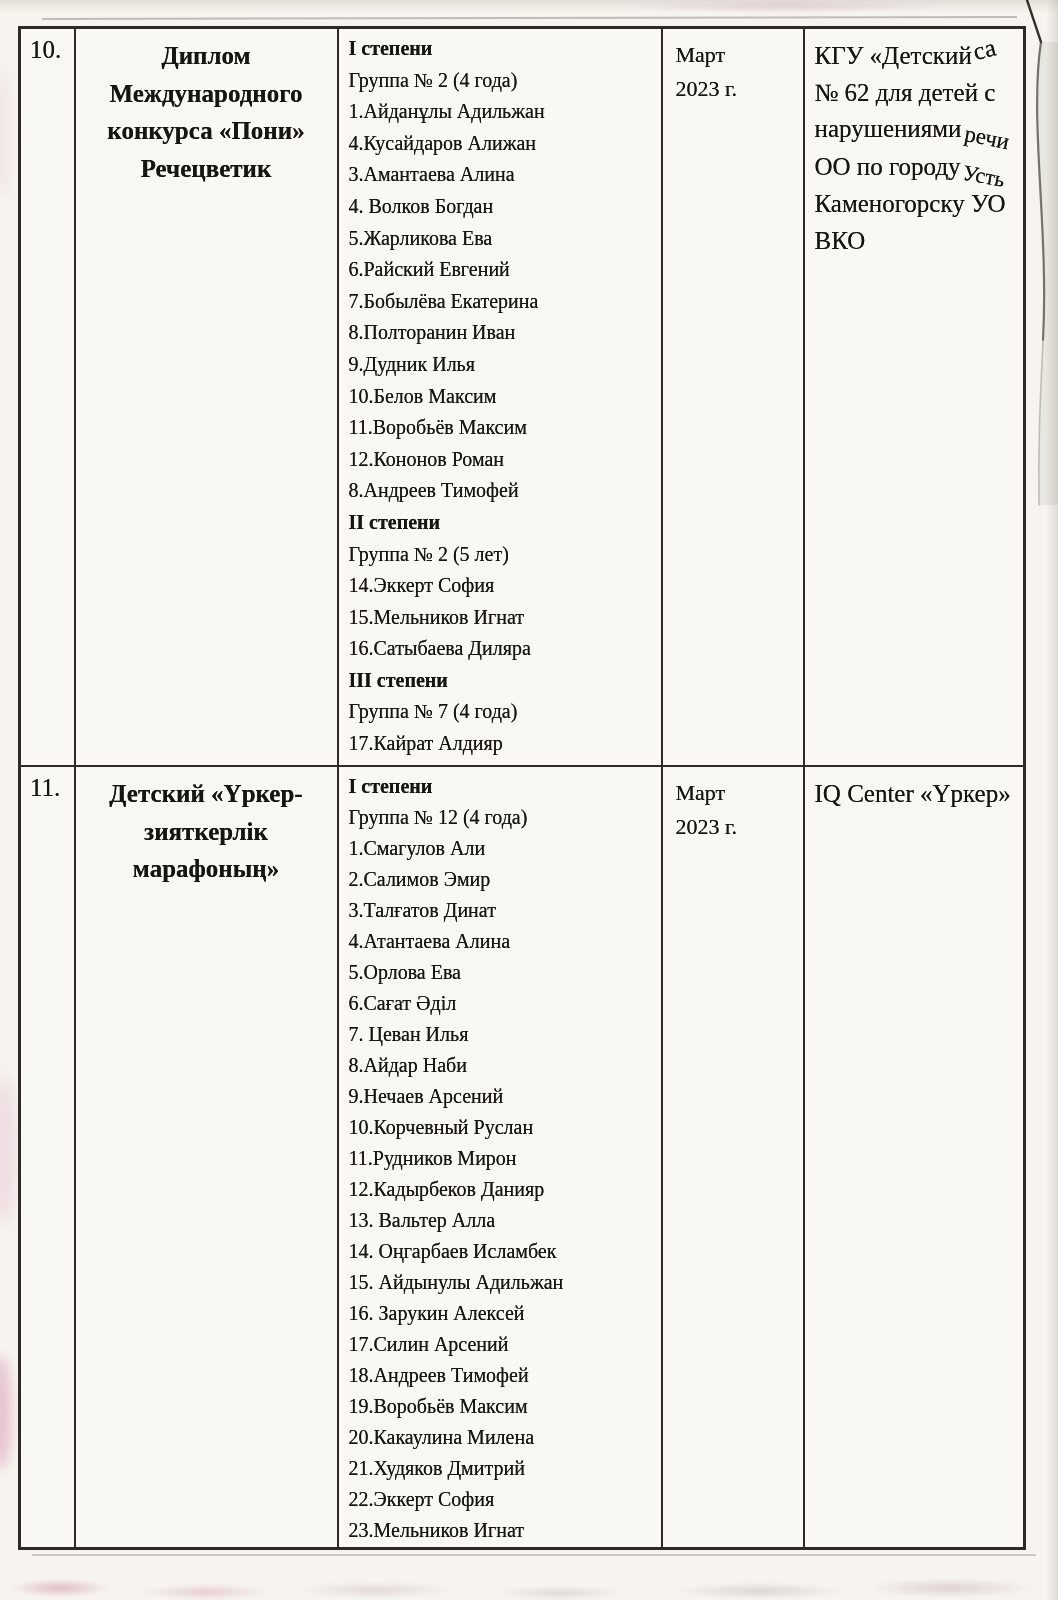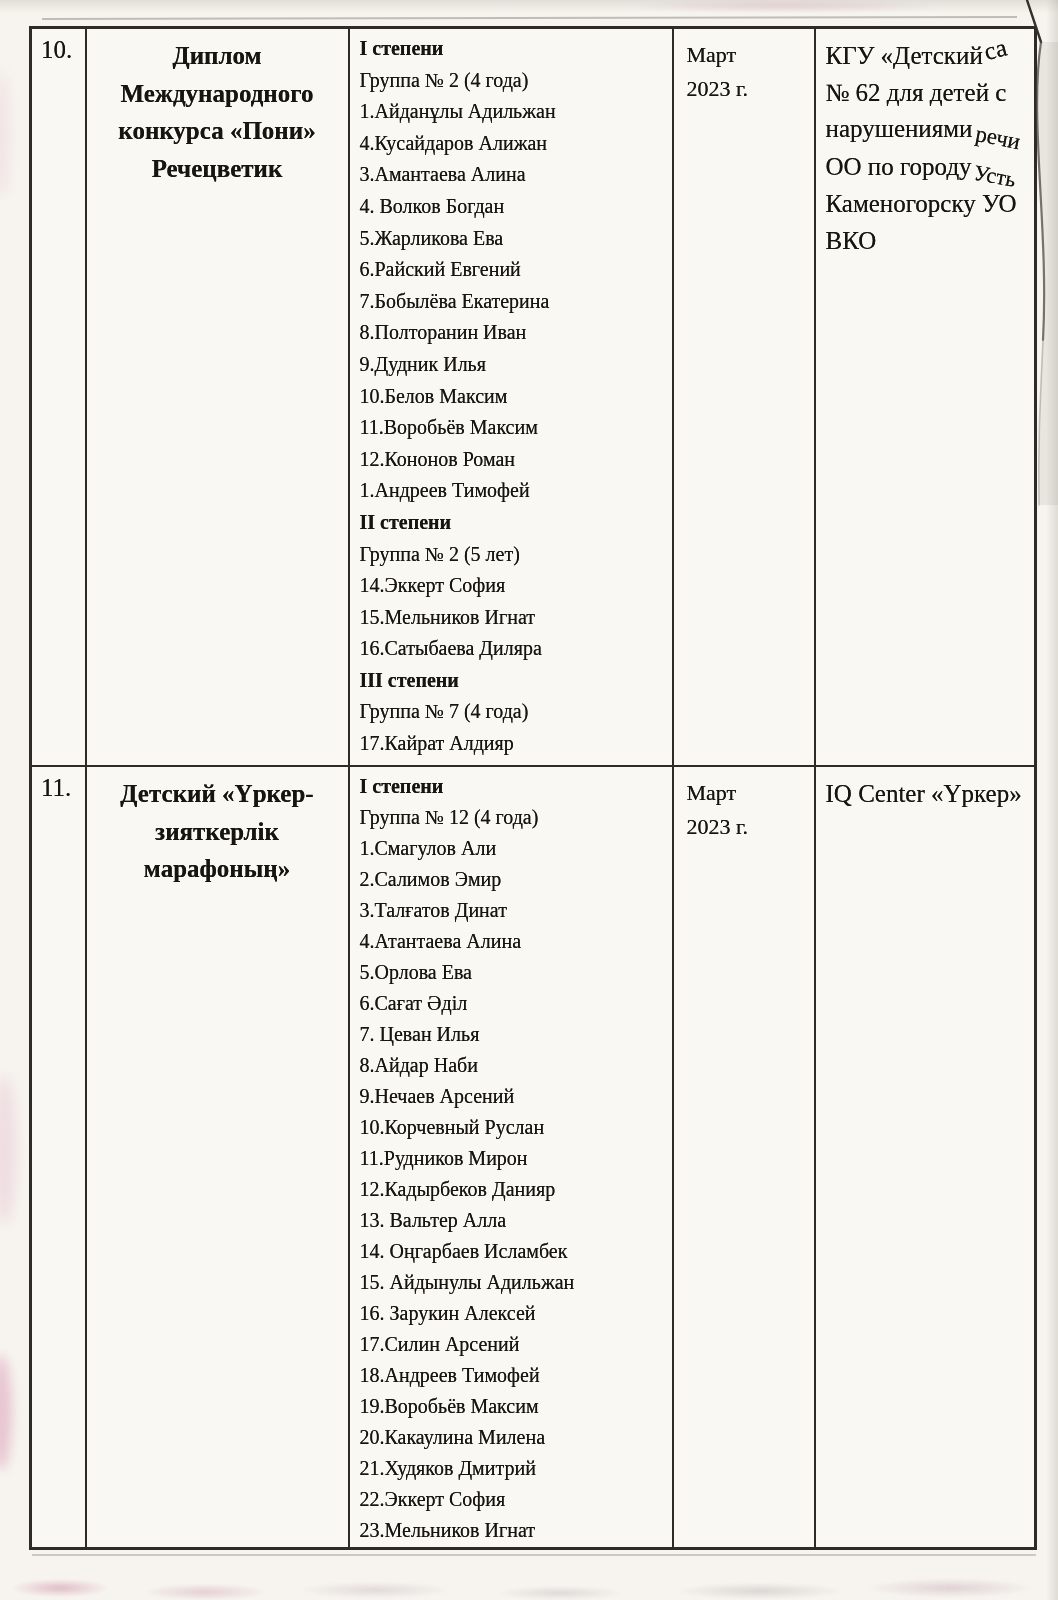--- a/index.html
+++ b/index.html
@@ -30,21 +30,21 @@
   .bottom-band{left:0;top:1550px;width:1058px;height:50px;filter:blur(1px);
     background:
       radial-gradient(ellipse 70px 13px at 60px 38px,rgba(206,144,168,.55),transparent 70%),
       radial-gradient(ellipse 90px 12px at 205px 42px,rgba(203,158,176,.42),transparent 70%),
       radial-gradient(ellipse 110px 12px at 375px 40px,rgba(188,168,178,.35),transparent 70%),
       radial-gradient(ellipse 90px 10px at 560px 43px,rgba(178,168,173,.35),transparent 70%),
       radial-gradient(ellipse 120px 12px at 760px 41px,rgba(173,166,168,.38),transparent 70%),
       radial-gradient(ellipse 120px 14px at 950px 38px,rgba(194,162,176,.42),transparent 70%);}
 
   table.doc-table{
-    position:absolute;left:29px;top:26px;width:1006px;
+    position:absolute;left:18px;top:26px;width:1006px;
     border-collapse:collapse;table-layout:fixed;
     background:#faf8f3;
     border:3px solid #2e2b26;
   }
   td.cell{border:2px solid #2e2b26;vertical-align:top;padding:0;}
   .c-num{width:55px;}  .c-title{width:263px;}  .c-names{width:324px;}
   .c-date{width:142px;}  .c-org{width:221px;}
   tr.r10 td{height:736px;}
   tr.r11 td{height:780px;}
 
@@ -117,21 +117,21 @@
               <div class="line">3.Амантаева Алина</div>
               <div class="line">4. Волков Богдан</div>
               <div class="line">5.Жарликова Ева</div>
               <div class="line">6.Райский Евгений</div>
               <div class="line">7.Бобылёва Екатерина</div>
               <div class="line">8.Полторанин Иван</div>
               <div class="line">9.Дудник Илья</div>
               <div class="line">10.Белов Максим</div>
               <div class="line">11.Воробьёв Максим</div>
               <div class="line">12.Кононов Роман</div>
-              <div class="line">1.Андреев Тимофей</div>
+              <div class="line">8.Андреев Тимофей</div>
               <div class="line bold">II степени</div>
               <div class="line">Группа № 2 (5 лет)</div>
               <div class="line">14.Эккерт София</div>
               <div class="line">15.Мельников Игнат</div>
               <div class="line">16.Сатыбаева Диляра</div>
               <div class="line bold">III степени</div>
               <div class="line">Группа № 7 (4 года)</div>
               <div class="line">17.Кайрат Алдияр</div>
             </div>
         </td>

